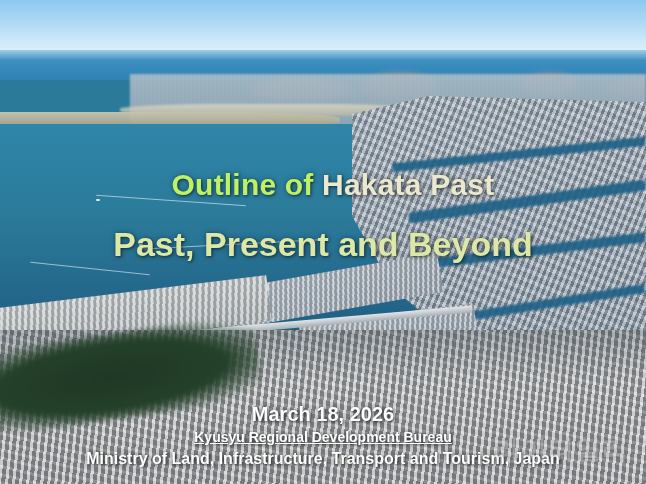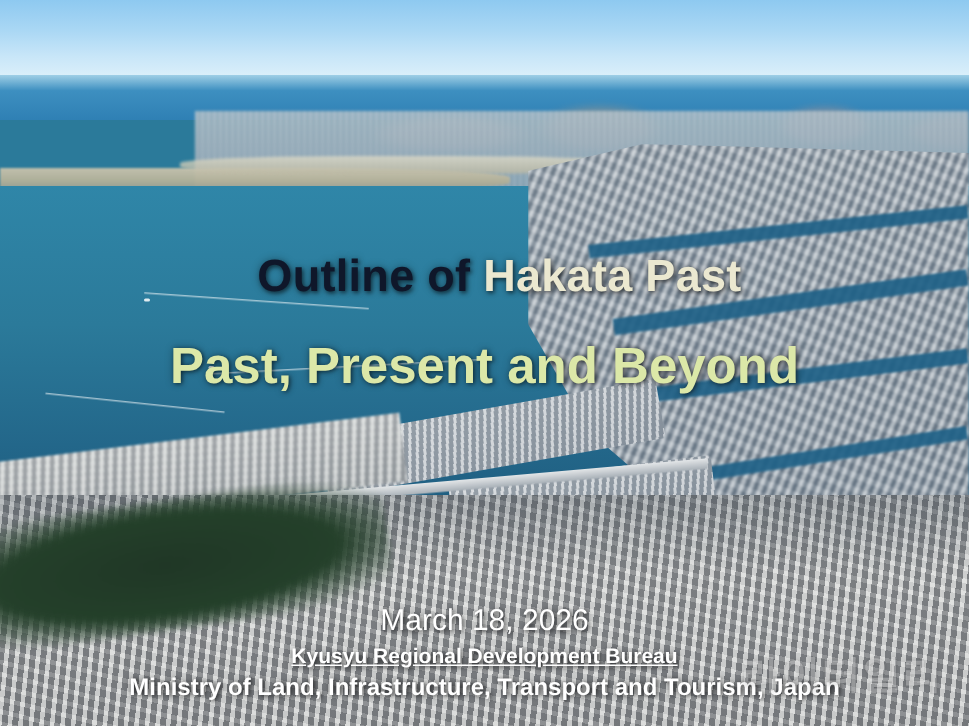--- a/index.html
+++ b/index.html
@@ -130,35 +130,35 @@
 
   
   .text-layer{position:absolute;inset:0;}
 
   .title{
     position:absolute;left:0;top:168px;width:646px;text-align:center;
     font-size:30px;font-weight:bold;letter-spacing:.2px;line-height:1.1;
     text-shadow:1px 1px 3px rgba(0,0,0,.55),0 0 6px rgba(0,0,0,.3);
     white-space:nowrap;
   }
-  .title .t-white{color:#0f172a;margin-left:20px;}
+  .title .t-white{color:#bef264;margin-left:20px;}
   .title .t-cream{color:#ebe8d0;}
 
   .subtitle{
     position:absolute;left:0;top:226px;width:646px;text-align:center;
     font-size:34px;font-weight:bold;color:#dce8a8;line-height:1.1;
     text-shadow:1px 1px 3px rgba(0,0,0,.55),0 0 6px rgba(0,0,0,.3);
     white-space:nowrap;
   }
 
   .footer{
     position:absolute;left:0;top:402px;width:646px;text-align:center;color:#ffffff;
   }
   .f-date{
-    font-size:20px;font-weight:normal;line-height:1.25;
+    font-size:20px;font-weight:bold;line-height:1.25;
     text-shadow:1px 1px 3px rgba(0,0,0,.6),0 0 5px rgba(0,0,0,.35);
   }
   .f-bureau{
     font-size:14px;font-weight:bold;line-height:1.45;
     text-shadow:1px 1px 3px rgba(0,0,0,.6),0 0 5px rgba(0,0,0,.35);
     text-decoration:underline;
   }
   .f-ministry{
     font-size:16px;font-weight:bold;line-height:1.45;
     text-shadow:1px 1px 3px rgba(0,0,0,.6),0 0 5px rgba(0,0,0,.35);

